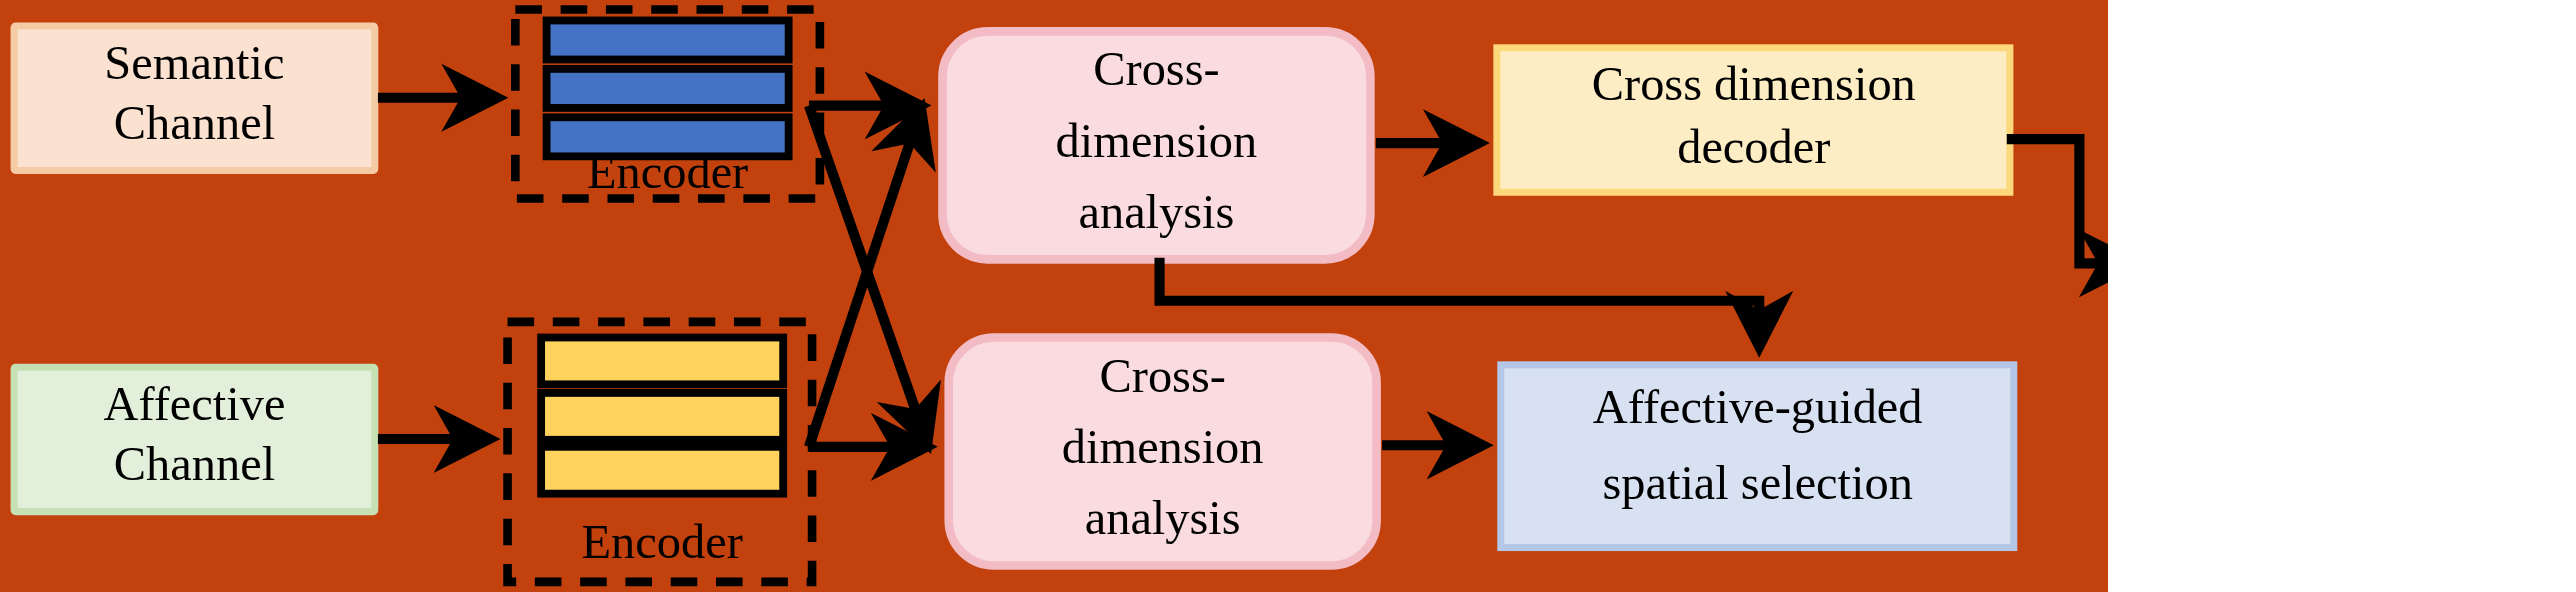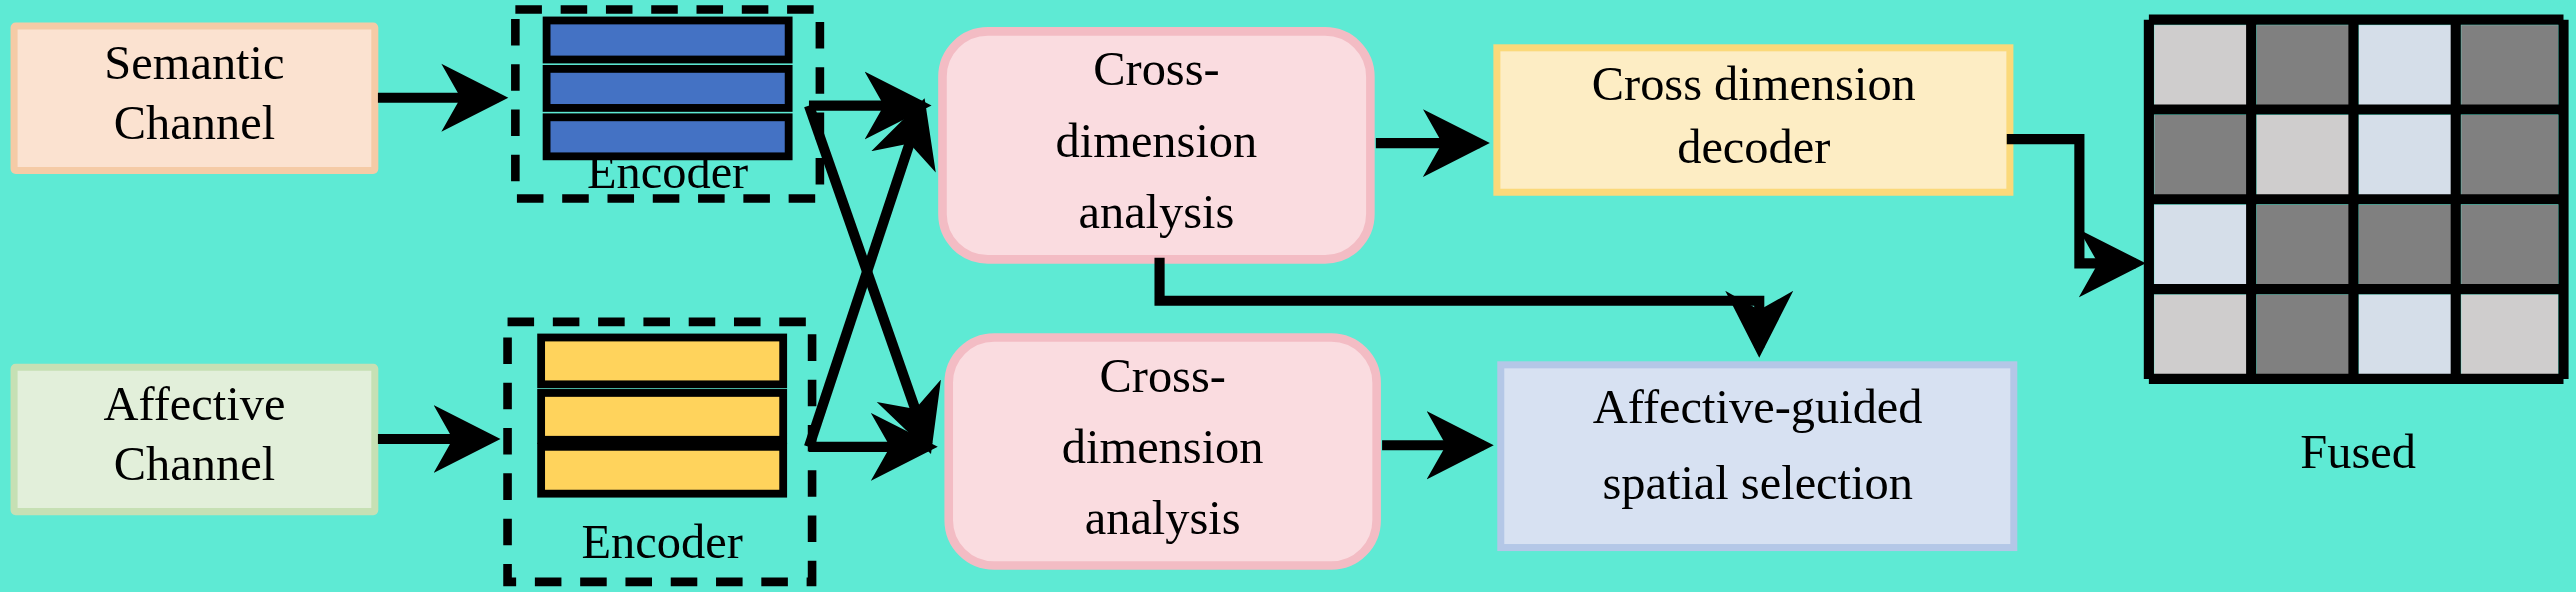--- a/index.html
+++ b/index.html
@@ -2,23 +2,23 @@
 <html style="font-size:12.5px"><head>
 <meta charset="utf-8">
 <style>
   html, body {
     margin: 0;
     padding: 0;
     background: #ffffff;
   }
   #stage {
     position: relative;
-    width: 2576px;
+    width: 2108px;
     height: 593px;
-    background: #5eead4;
+    background: #c2410c;
     overflow: hidden;
     font-family: "Liberation Serif", "DejaVu Serif", serif;
   }
   svg.diagram {
     position: absolute;
     left: 0;
     top: 0;
     width: 2576px;
     height: 593px;
   }

